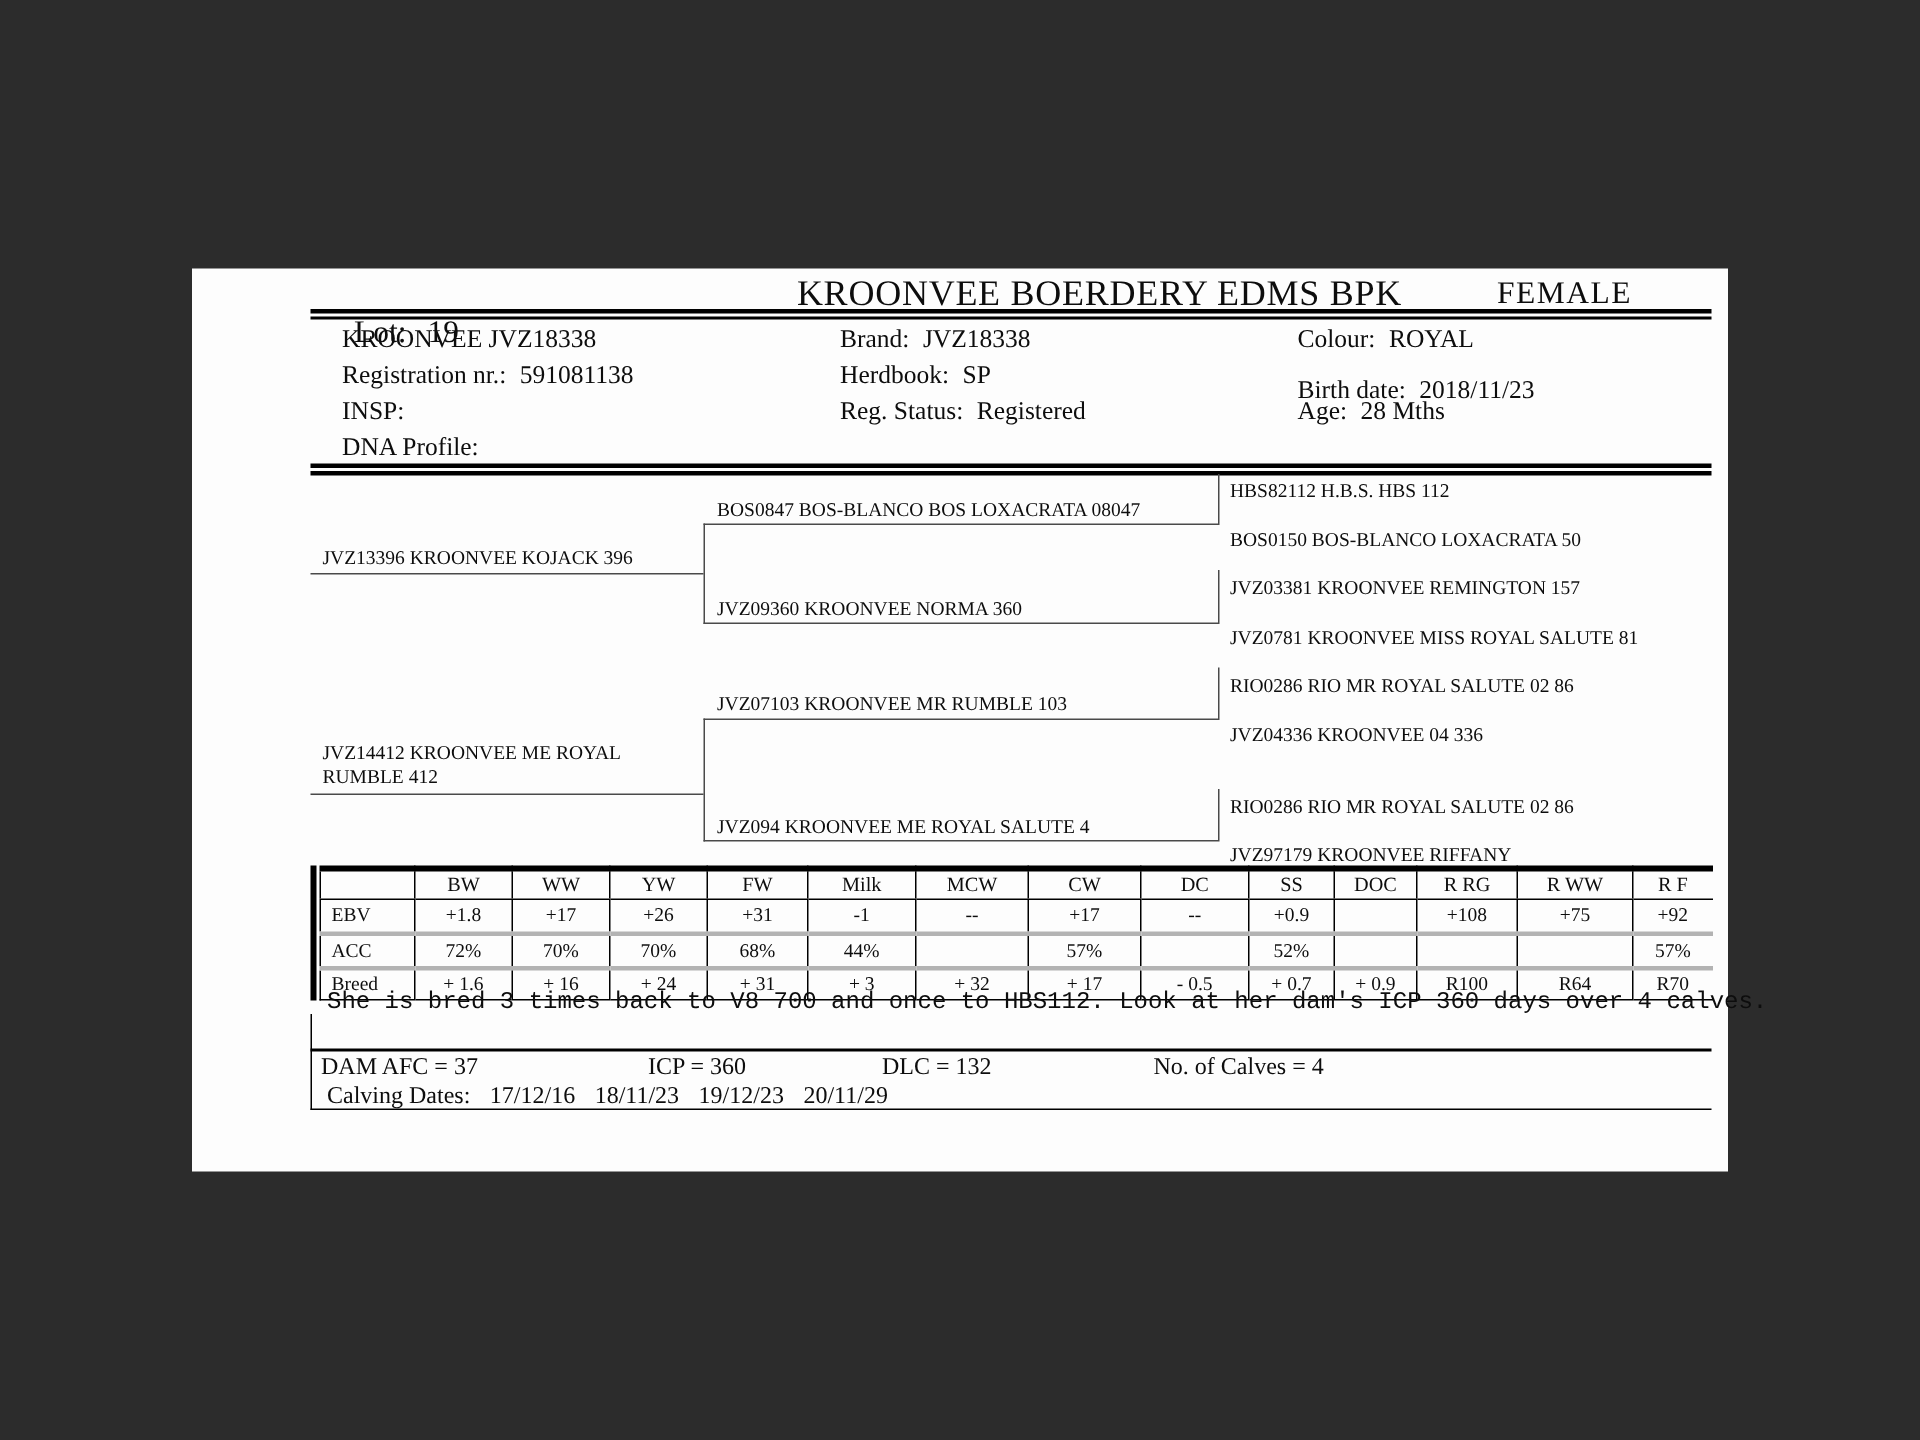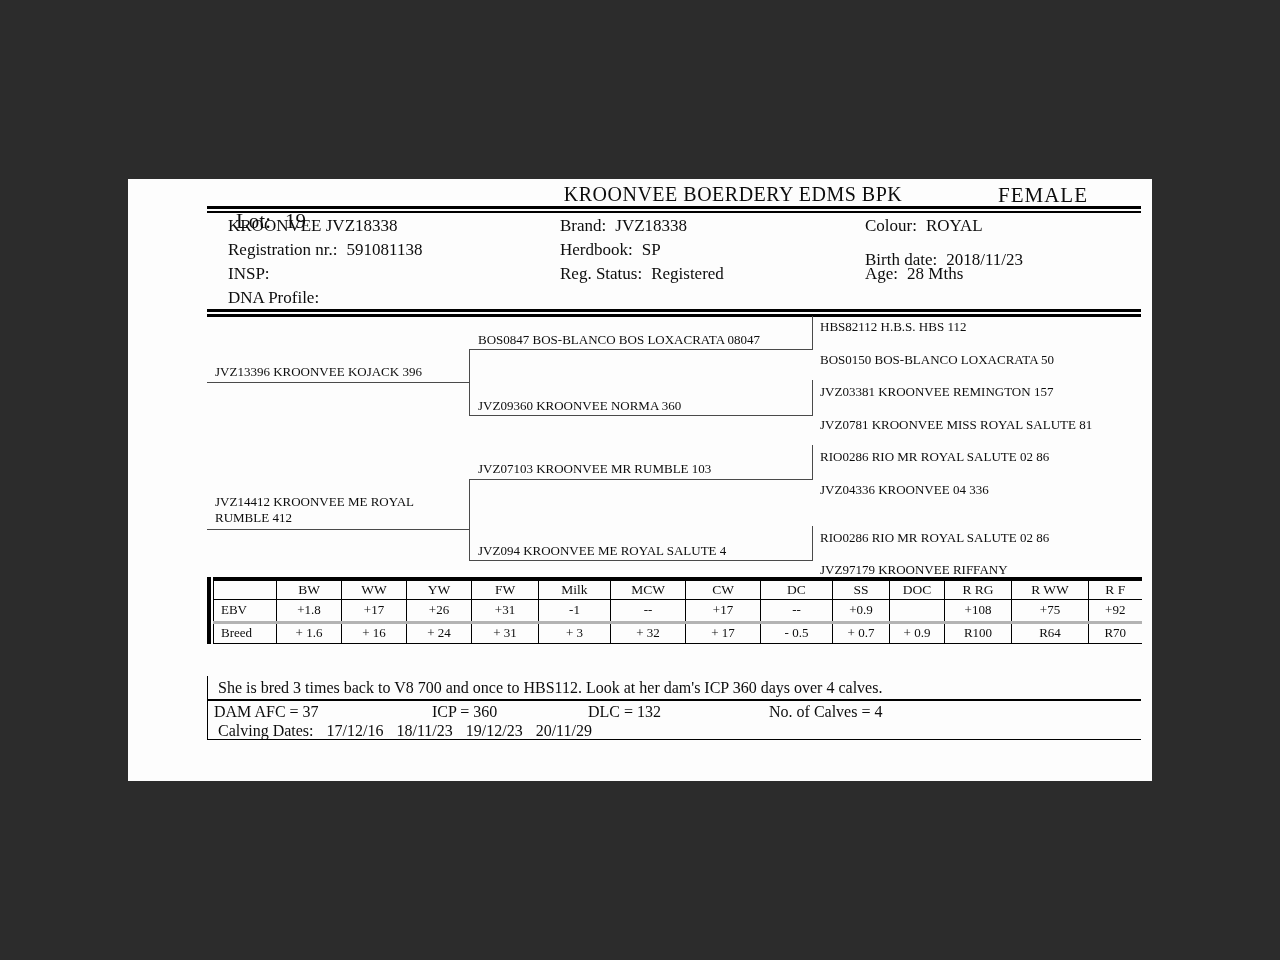--- a/index.html
+++ b/index.html
@@ -11,21 +11,21 @@
     position:relative;
   }
   .paper{
     position:absolute;left:128px;top:179px;width:1024px;height:602px;
     background:#fdfdfd;
   }
   .abs{position:absolute;}
   
   .lot{left:87px;top:5px;font-size:21px;white-space:pre;}
   .lot .num{margin-left:14px;}
-  .doc-title{left:380px;top:4px;width:450px;text-align:center;font-size:20px;letter-spacing:.5px;white-space:nowrap;font-family:Liberation Serif, serif;}
+  .doc-title{left:380px;top:4px;width:450px;text-align:center;font-size:24px;letter-spacing:.5px;white-space:nowrap;font-family:Liberation Serif, serif;}
   .sex{left:830px;top:4px;width:170px;text-align:center;font-size:21px;letter-spacing:1px;}
   .dblrule{left:79px;width:934px;box-sizing:border-box;border-top:3px solid #000;background:transparent;}
   .rule-a{top:27px;height:7px;border-bottom:2px solid #000;}
   .rule-b{top:130px;height:8px;border-bottom:3px solid #000;}
   
   .info-row{font-size:17px;white-space:nowrap;height:24px;}
   .info-row .val{margin-left:9px;}
   
   .ped{font-size:13px;white-space:nowrap;}
   .ped-wrap{font-size:13px;width:220px;line-height:16px;}
@@ -42,21 +42,21 @@
   }
   table.ebv td:first-child,table.ebv th:first-child{border-left:none;text-align:left;padding-left:7px;}
   tr.hdr{height:20px;}
   tr.hdr th{border-bottom:1px solid #000;font-size:13.5px;}
   tr.r-ebv{height:23px;}
   tr.r-ebv td{border-bottom:3px solid #b3b3b3;}
   tr.r-acc{height:23px;}
   tr.r-acc td{border-bottom:3px solid #b3b3b3;}
   tr.r-breed{height:21px;}
   
-  .remark{left:90px;top:500px;font-size:16px;white-space:nowrap;}
+  .remark{left:90px;top:480px;font-size:16px;white-space:nowrap;font-family:Liberation Mono, monospace;}
   .thinrule{left:79px;width:934px;background:#000;}
   .rule-mid{top:520px;height:2px;}
   .rule-bottom{top:560px;height:1px;}
   .notes-left{left:79px;top:497px;height:64px;width:1px;background:#000;}
   .damstat{top:524px;font-size:16px;white-space:nowrap;}
   .calving{left:90px;top:543px;font-size:16px;white-space:nowrap;}
   .calving .date{margin-left:13px;}
 </style>
 </head>
 <body>
@@ -179,20 +179,36 @@
         <td>-1</td>
         <td>--</td>
         <td>+17</td>
         <td>--</td>
         <td>+0.9</td>
         <td></td>
         <td>+108</td>
         <td>+75</td>
         <td>+92</td>
       </tr>
+      <tr class="r-acc">
+        <td>ACC</td>
+        <td>72%</td>
+        <td>70%</td>
+        <td>70%</td>
+        <td>68%</td>
+        <td>44%</td>
+        <td></td>
+        <td>57%</td>
+        <td></td>
+        <td>52%</td>
+        <td></td>
+        <td></td>
+        <td></td>
+        <td>57%</td>
+      </tr>
       <tr class="r-breed">
         <td>Breed</td>
         <td>+ 1.6</td>
         <td>+ 16</td>
         <td>+ 24</td>
         <td>+ 31</td>
         <td>+ 3</td>
         <td>+ 32</td>
         <td>+ 17</td>
         <td>- 0.5</td>

